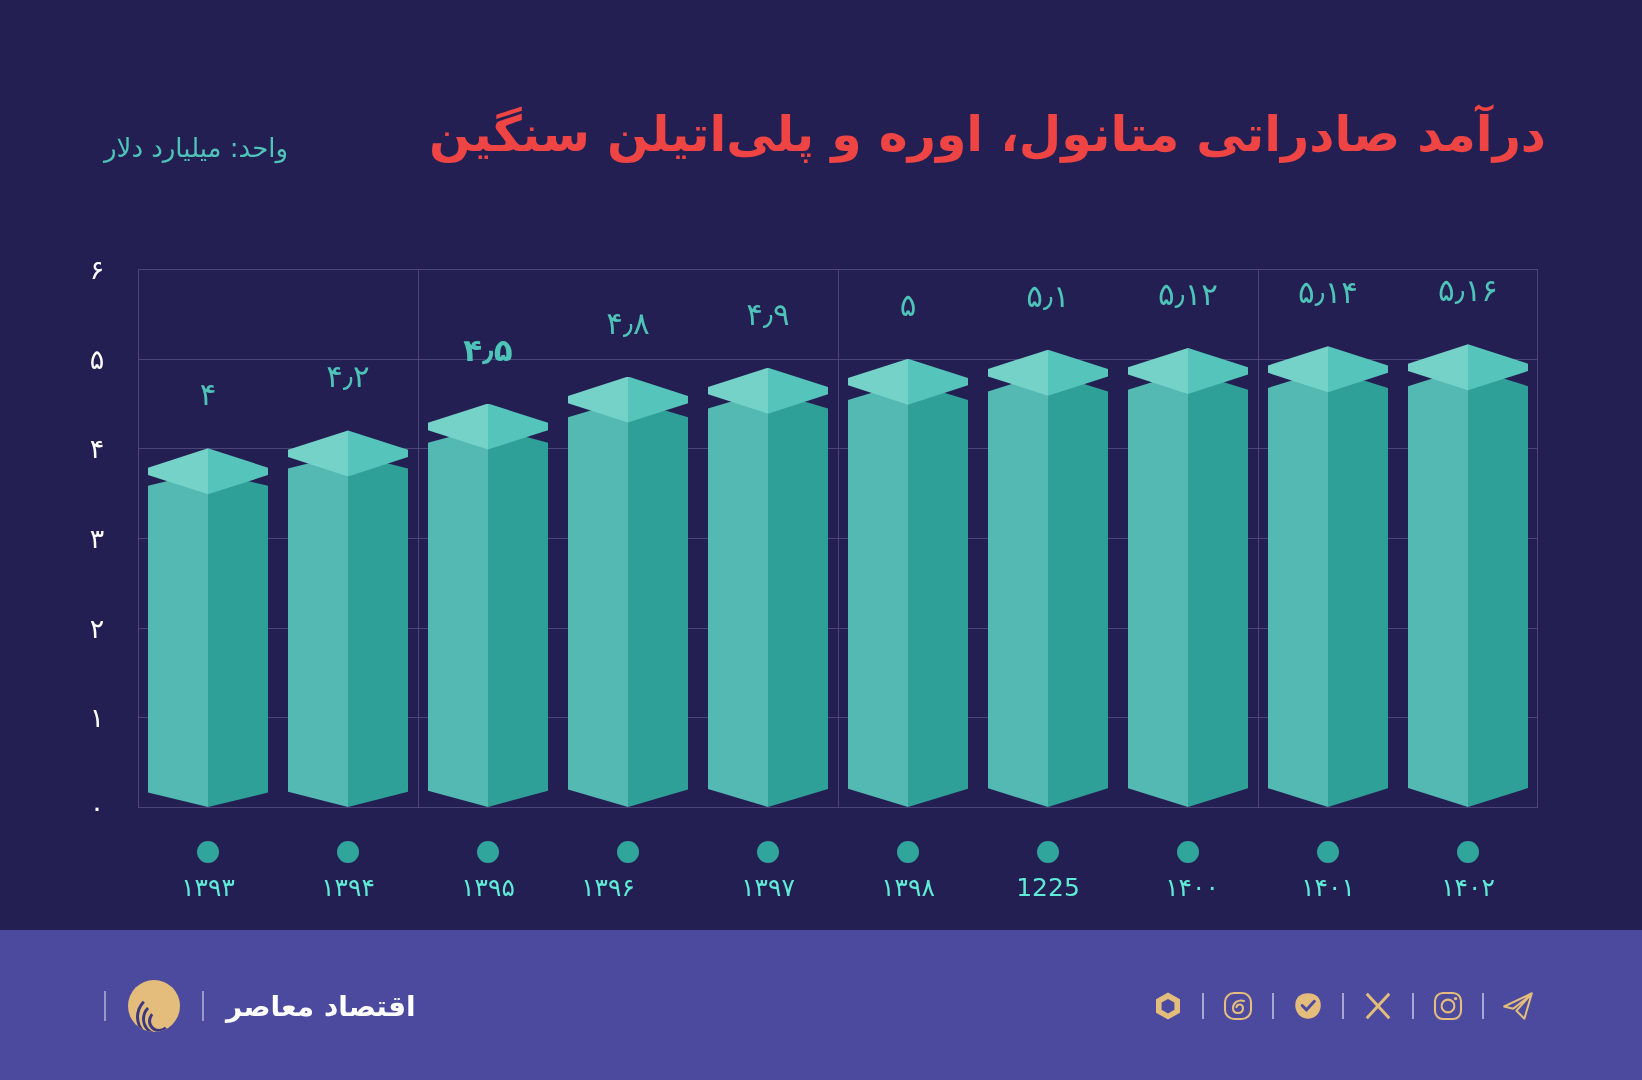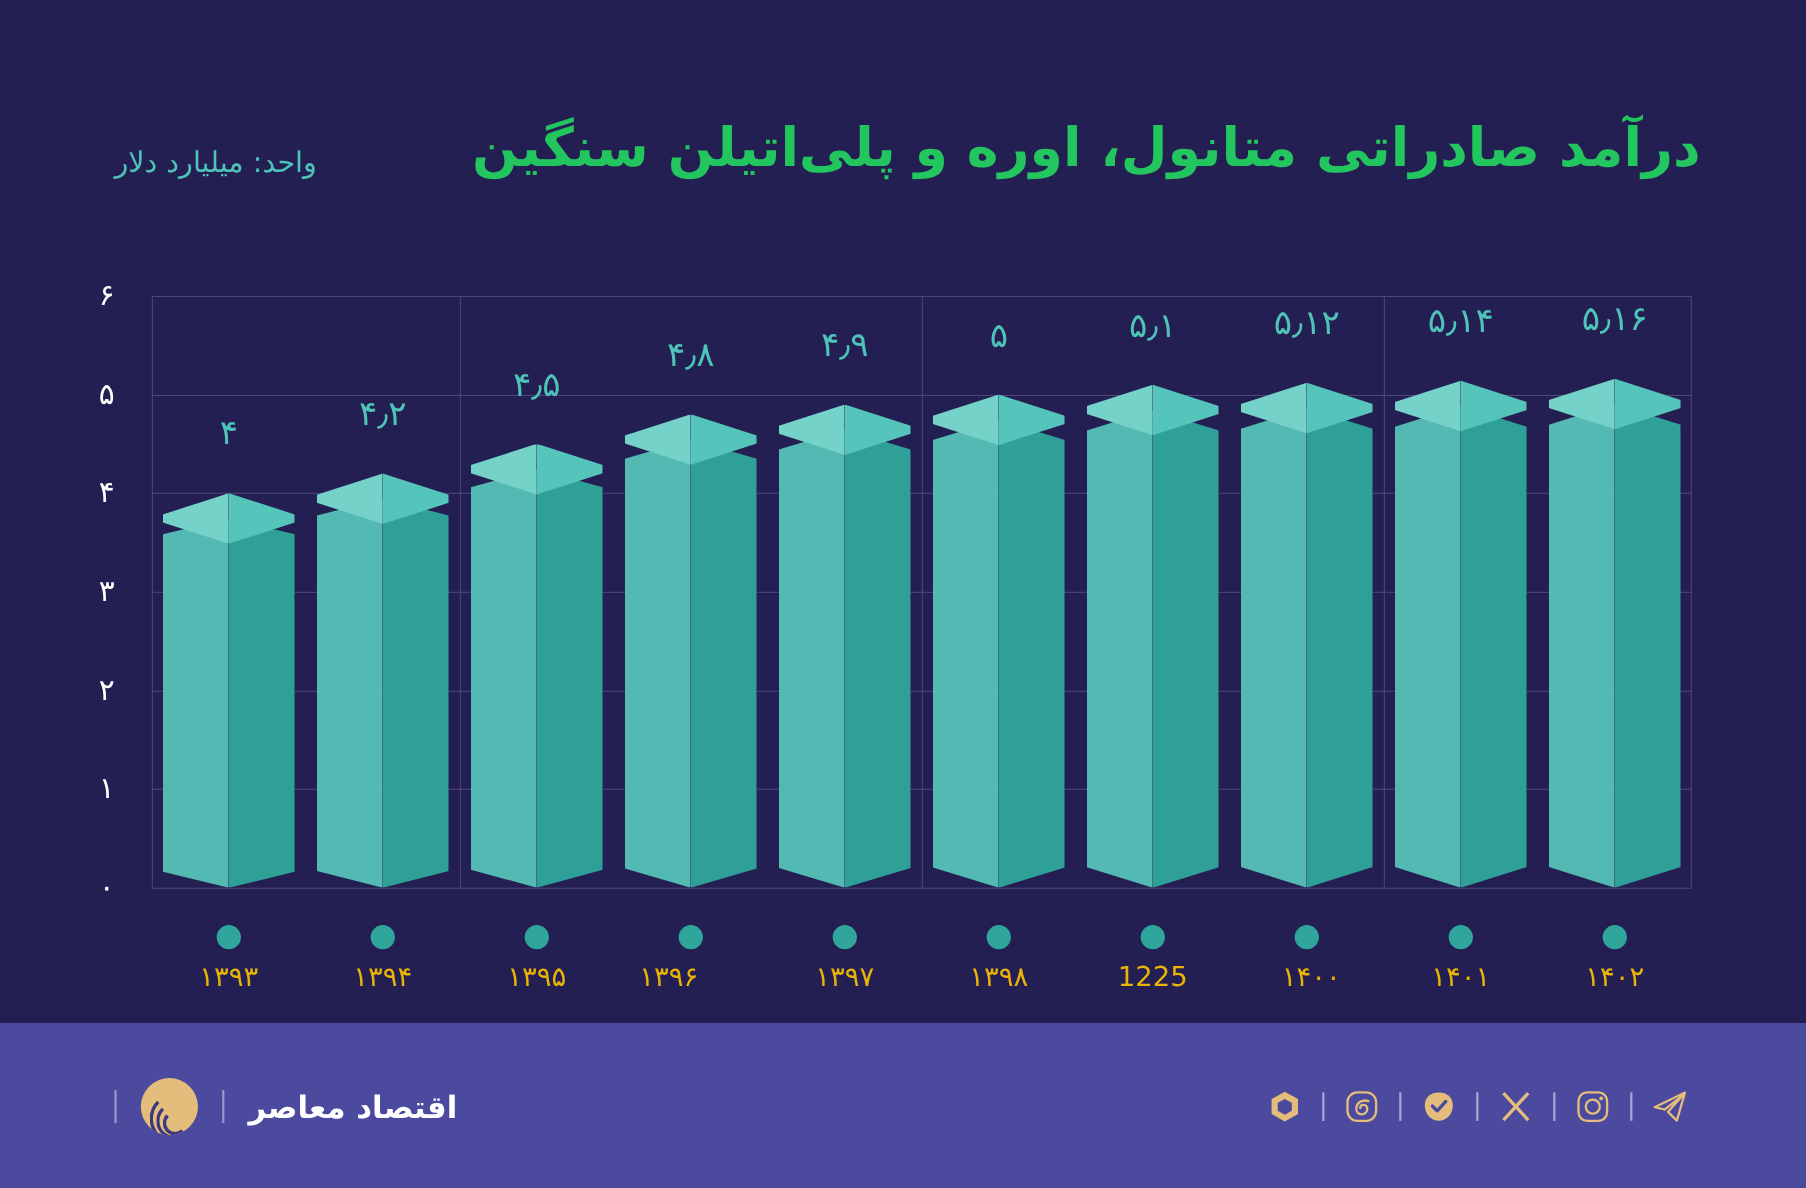--- a/index.html
+++ b/index.html
@@ -16,21 +16,21 @@
     background: #241f52;
   }
 
   
   #chart-title {
     position: absolute;
     top: 104px;
     right: 96px;
     width: 1100px;
     text-align: center;
-    color: #22c55e;
+    color: #ef4444;
     font-size: 49px;
     font-weight: bold;
     line-height: 1.28;
     letter-spacing: -0.5px;
     direction: rtl;
     white-space: nowrap;
   }
   #unit-label {
     position: absolute;
     top: 133px;
@@ -153,21 +153,21 @@
     height: 22px;
     border-radius: 50%;
     background: #2fa59c;
     left: 49px;
   }
   .xtick {
     position: absolute;
     left: -30px;
     width: 180px;
     text-align: center;
-    color: #eab308;
+    color: #5eead4;
     font-size: 25px;
     direction: rtl;
     white-space: nowrap;
   }
 
   
   #footer {
     position: absolute;
     left: 0;
     right: 0;
@@ -317,21 +317,21 @@
         <div class="bar3d" style="height: 403.5px;">
           <div class="bar-body">
             <div class="side-l"></div>
             <div class="side-r"></div>
           </div>
           <div class="bar-top">
             <div class="facet-l"></div>
             <div class="facet-r"></div>
           </div>
         </div>
-        <div class="bar-label" style="bottom: 439.5px;">۴٫۵</div>
+        <div class="bar-label" style="bottom: 439.5px; font-weight: bold;">۴٫۵</div>
       </div>
       <div class="bar-dot" style="left: 339px; top: 572px;"></div>
       <div class="xtick" style="left: 260px; top: 604px;">۱۳۹۵</div>
       <div class="bar-col" style="left: 430px; height: 538px;">
         <div class="bar3d" style="height: 430.4px;">
           <div class="bar-body">
             <div class="side-l"></div>
             <div class="side-r"></div>
           </div>
           <div class="bar-top">

